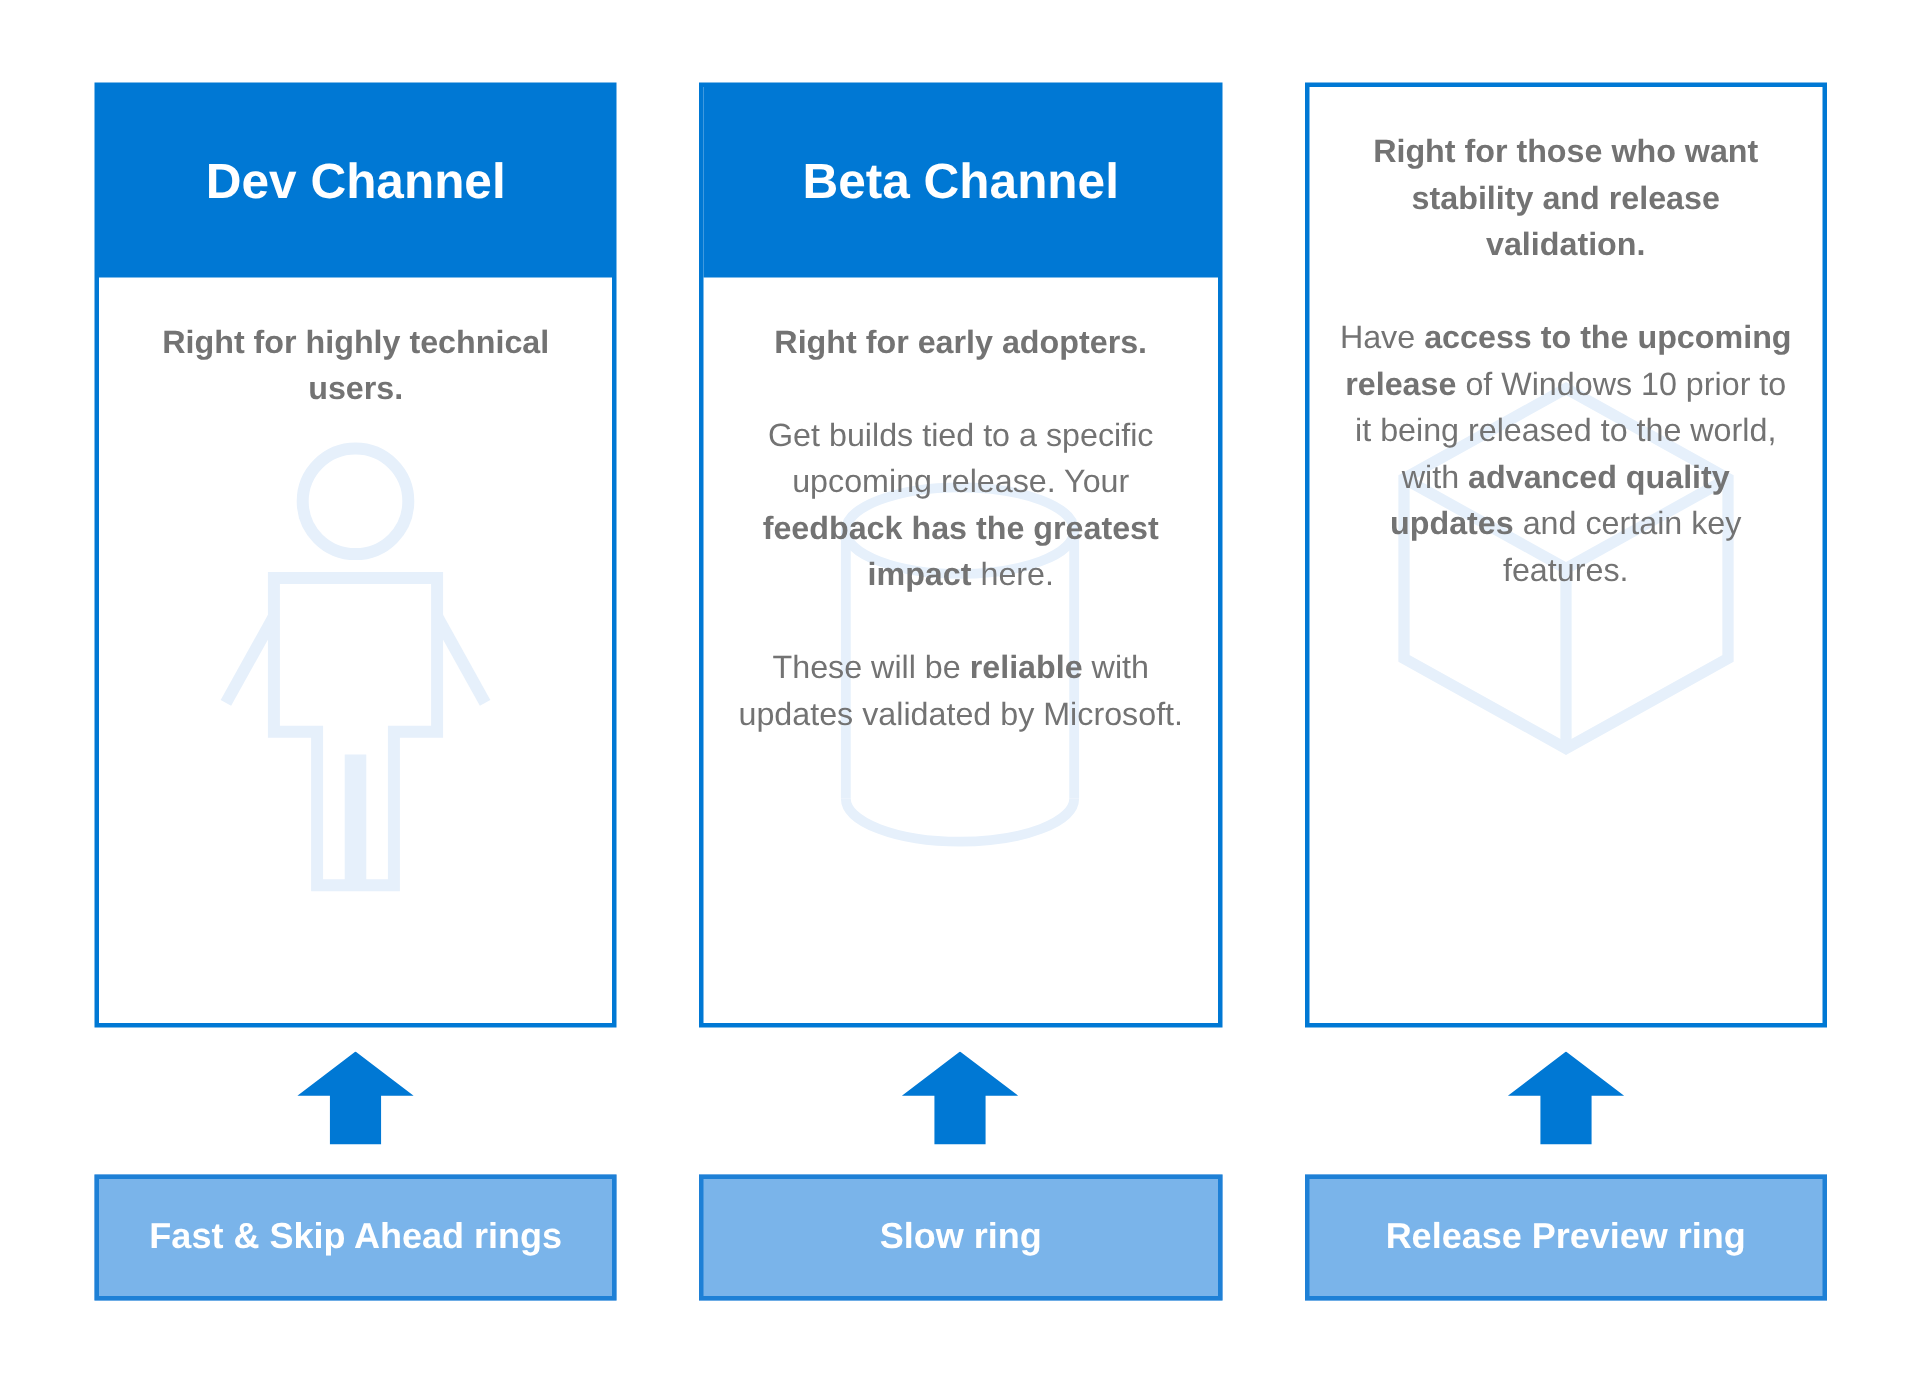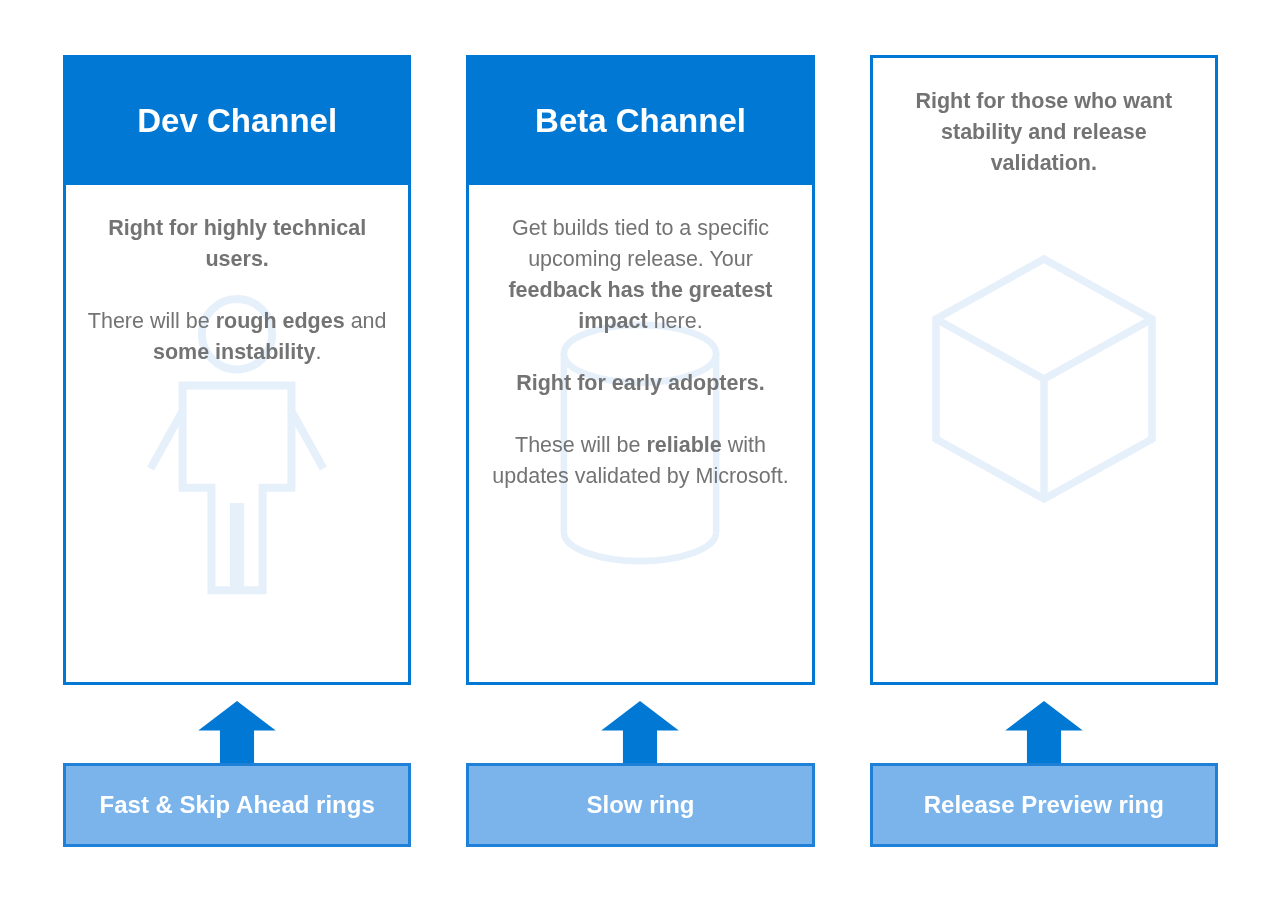--- a/index.html
+++ b/index.html
@@ -77,20 +77,21 @@
 
   .arrow {
     margin-top: 16px;
     width: 78px;
     height: 62px;
     fill: var(--primary);
     flex: 0 0 auto;
   }
 
   .ring-box {
+    margin-top: 20px;
     width: 100%;
     height: 84px;
     box-sizing: border-box;
     background: var(--ring-fill);
     border: 3px solid var(--ring-border);
     display: flex;
     align-items: center;
     justify-content: center;
     color: #ffffff;
     font-weight: bold;
@@ -108,21 +109,20 @@
       <div class="card-header">Dev Channel</div>
       <div class="card-body">
         <svg class="watermark" width="230" height="320" viewBox="0 0 70 100">
           <circle cx="35" cy="16" r="11"></circle>
           <path d="M18 32 h34 v32 h-9 v32 h-7 v-26 h-2 v26 h-7 v-32 h-9 z"></path>
           <line x1="18" y1="40" x2="8" y2="58"></line>
           <line x1="52" y1="40" x2="62" y2="58"></line>
         </svg>
         <div class="paragraphs">
             <p><b>Right for highly technical users.</b></p>
-            <p><span>There will be </span><b>rough edges</b><span> and </span><b>some instability</b><span>.</span></p>
           </div>
       </div>
     </div>
     <svg class="arrow" viewBox="0 0 100 80" aria-hidden="true">
       <polygon points="50,0 100,38 72,38 72,80 28,80 28,38 0,38"></polygon>
     </svg>
     <div class="ring-box">
       <span>Fast &amp; Skip Ahead rings</span>
     </div>
   </div>
@@ -131,22 +131,22 @@
     <div class="card">
       <div class="card-header">Beta Channel</div>
       <div class="card-body">
         <svg class="watermark" width="210" height="300" viewBox="0 0 80 100">
           <ellipse cx="40" cy="16" rx="29" ry="11"></ellipse>
           <line x1="11" y1="16" x2="11" y2="84"></line>
           <line x1="69" y1="16" x2="69" y2="84"></line>
           <path d="M11 84 a29 11 0 0 0 58 0"></path>
         </svg>
         <div class="paragraphs">
+            <p><b>Right for early adopters.</b></p>
             <p><span>Get builds tied to a specific upcoming release. Your </span><b>feedback has the greatest impact</b><span> here.</span></p>
-            <p><b>Right for early adopters.</b></p>
             <p><span>These will be </span><b>reliable</b><span> with updates validated by Microsoft.</span></p>
           </div>
       </div>
     </div>
     <svg class="arrow" viewBox="0 0 100 80" aria-hidden="true">
       <polygon points="50,0 100,38 72,38 72,80 28,80 28,38 0,38"></polygon>
     </svg>
     <div class="ring-box">
       <span>Slow ring</span>
     </div>
@@ -156,20 +156,21 @@
     <div class="card">
       <div class="card-body">
         <svg class="watermark" width="240" height="270" viewBox="0 0 80 90">
           <polygon points="40,4 76,24 76,64 40,84 4,64 4,24"></polygon>
           <line x1="40" y1="44" x2="4" y2="24"></line>
           <line x1="40" y1="44" x2="76" y2="24"></line>
           <line x1="40" y1="44" x2="40" y2="84"></line>
         </svg>
         <div class="paragraphs">
             <p><b>Right for those who want stability and release validation.</b></p>
+            <p><span>Have </span><b>access to the upcoming release</b><span> of Windows 10 prior to it being released to the world, with </span><b>advanced quality updates</b><span> and certain key features.</span></p>
           </div>
       </div>
     </div>
     <svg class="arrow" viewBox="0 0 100 80" aria-hidden="true">
       <polygon points="50,0 100,38 72,38 72,80 28,80 28,38 0,38"></polygon>
     </svg>
     <div class="ring-box">
       <span>Release Preview ring</span>
     </div>
   </div>

